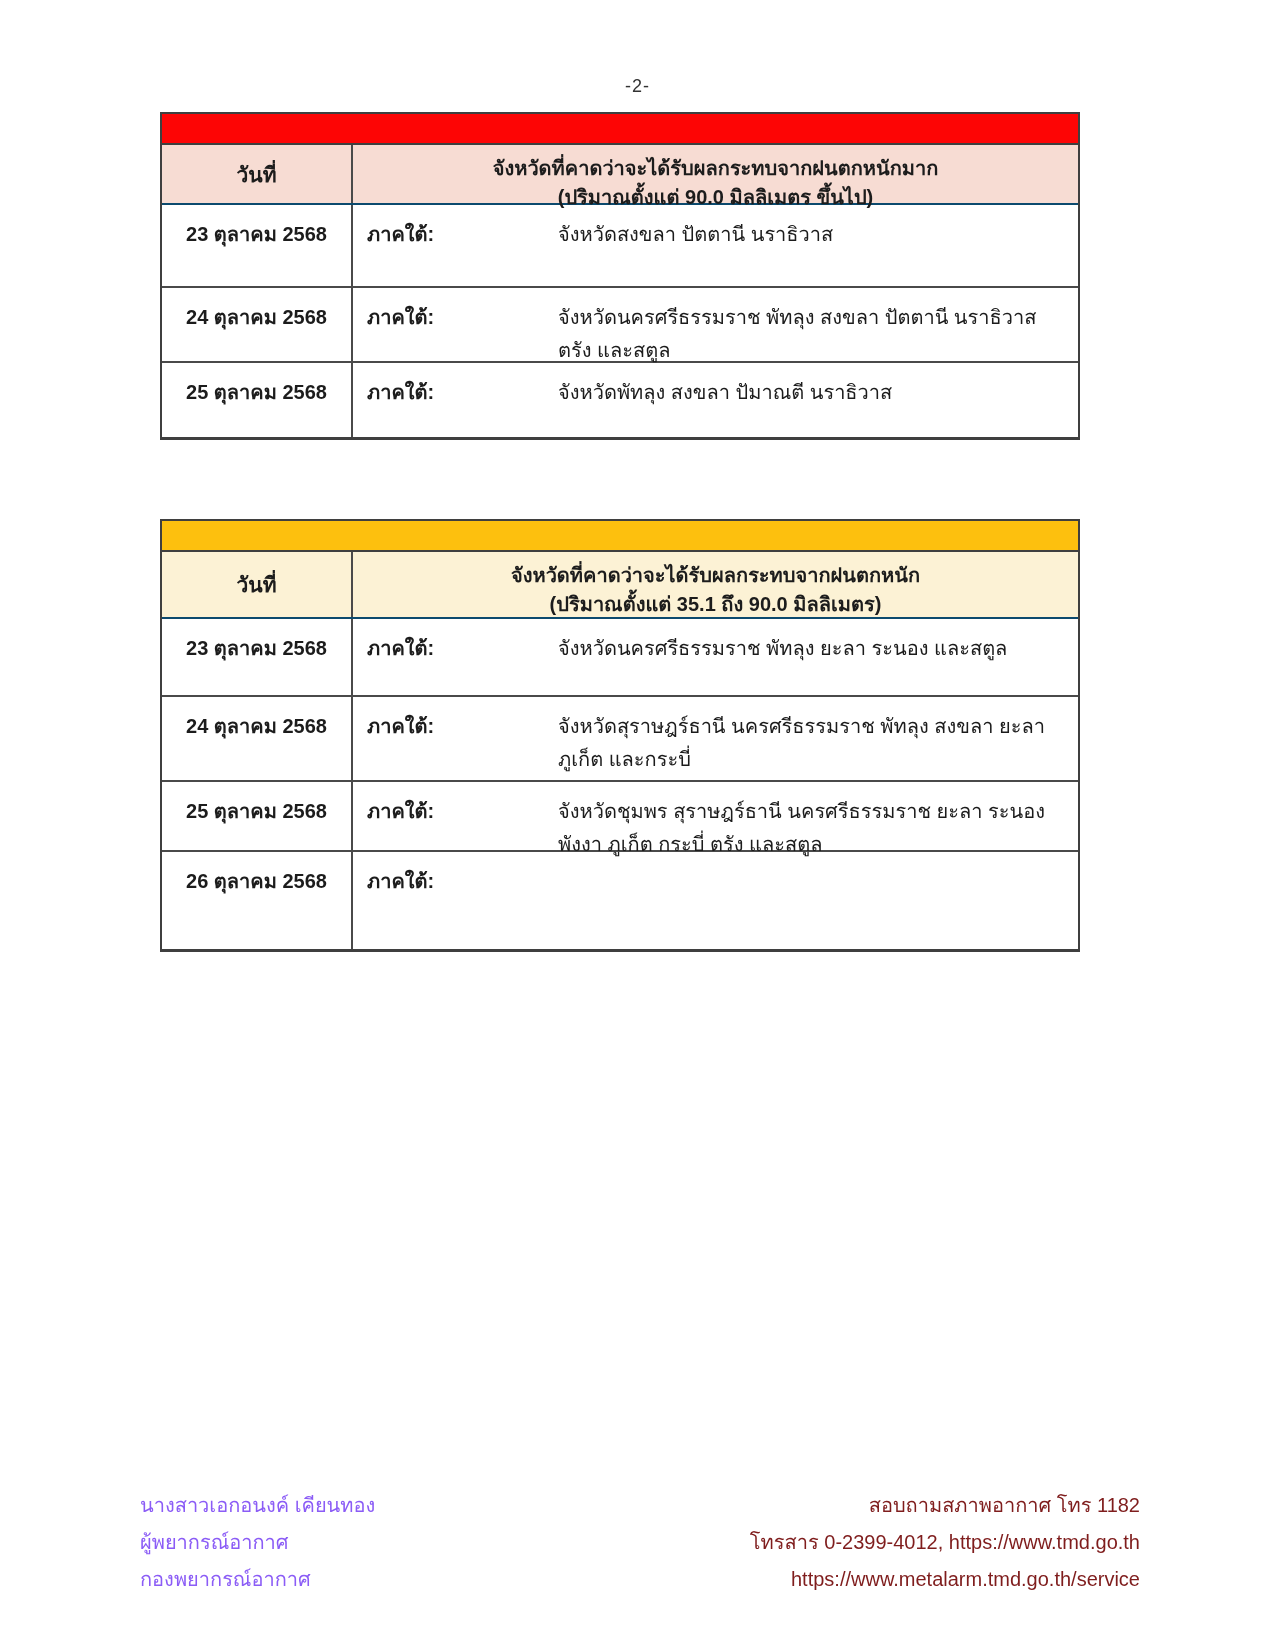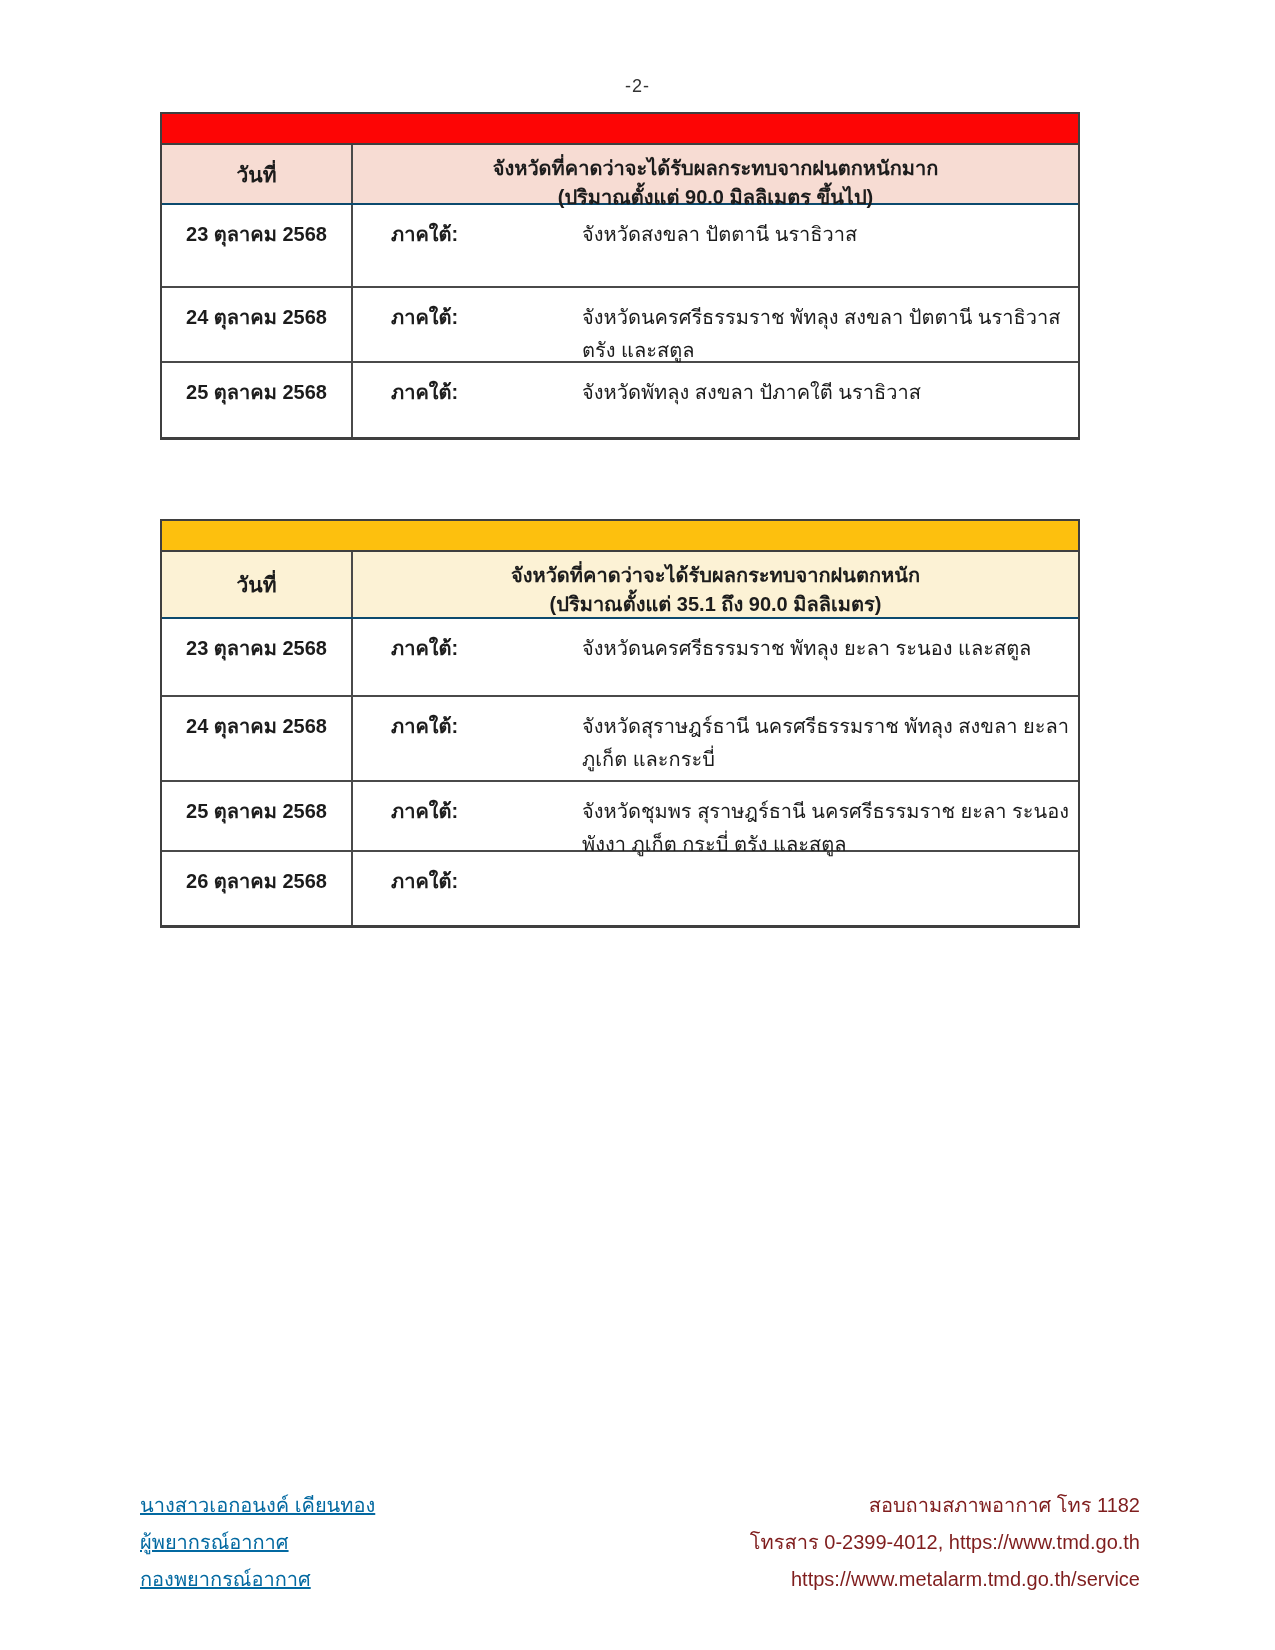--- a/index.html
+++ b/index.html
@@ -35,26 +35,26 @@
     flex:1; text-align:center; font-weight:bold; font-size:20px;
     padding-top:9px; line-height:29px;
   }
   .hdr-sub { font-weight:bold; }
   .row { display:flex; border-bottom:2px solid #4a4a4a; }
   .row.last { border-bottom:none; }
   .cell-date {
     width:191px; flex:none; border-right:2px solid #4a4a4a;
     font-weight:bold; font-size:20px; text-align:center; padding-top:13px;
   }
-  .cell-main { flex:1; position:relative; font-size:20px; padding-top:13px;margin-left:24px; }
+  .cell-main { flex:1; position:relative; font-size:20px; padding-top:13px; }
   .region { position:absolute; left:14px; top:13px; font-weight:bold; }
   .provinces { margin-left:205px; width:514px; line-height:33px; }
   .footer-left {
     position:absolute; left:140px; top:1487px;
-    font-size:20px; line-height:37px; color:#0369a1;text-decoration:underline;
+    font-size:20px; line-height:37px; color:#8b5cf6;
   }
   .footer-right {
     position:absolute; right:135px; top:1487px; text-align:right;
     font-size:20px; line-height:37px; color:#7f1d1d;
   }
 </style>
 </head>
 <body>
 
 <div class="page-num">-2-</div>
@@ -79,21 +79,21 @@
     <div class="cell-date">24 ตุลาคม 2568</div>
     <div class="cell-main">
       <span class="region">ภาคใต้:</span>
       <div class="provinces">จังหวัดนครศรีธรรมราช พัทลุง สงขลา ปัตตานี นราธิวาส ตรัง และสตูล</div>
     </div>
   </div>
   <div class="row last" style="height:74px">
     <div class="cell-date">25 ตุลาคม 2568</div>
     <div class="cell-main">
       <span class="region">ภาคใต้:</span>
-      <div class="provinces">จังหวัดพัทลุง สงขลา ปัภาคใตี นราธิวาส</div>
+      <div class="provinces">จังหวัดพัทลุง สงขลา ปัมาณตี นราธิวาส</div>
     </div>
   </div>
 </div>
 
 <div class="tbl" id="table-heavy">
   <div class="banner"></div>
   <div class="hdr">
     <div class="hdr-date">วันที่</div>
     <div class="hdr-main">
       <div>จังหวัดที่คาดว่าจะได้รับผลกระทบจากฝนตกหนัก</div>
@@ -114,21 +114,21 @@
       <div class="provinces">จังหวัดสุราษฎร์ธานี นครศรีธรรมราช พัทลุง สงขลา ยะลา ภูเก็ต และกระบี่</div>
     </div>
   </div>
   <div class="row" style="height:70px">
     <div class="cell-date">25 ตุลาคม 2568</div>
     <div class="cell-main">
       <span class="region">ภาคใต้:</span>
       <div class="provinces">จังหวัดชุมพร สุราษฎร์ธานี นครศรีธรรมราช ยะลา ระนอง พังงา ภูเก็ต กระบี่ ตรัง และสตูล</div>
     </div>
   </div>
-  <div class="row last" style="height:73px">
+  <div class="row last" style="height:97px">
     <div class="cell-date">26 ตุลาคม 2568</div>
     <div class="cell-main">
       <span class="region">ภาคใต้:</span>
     </div>
   </div>
 </div>
 
 <div class="footer-left">
   <div>นางสาวเอกอนงค์  เคียนทอง</div>
   <div>ผู้พยากรณ์อากาศ</div>

